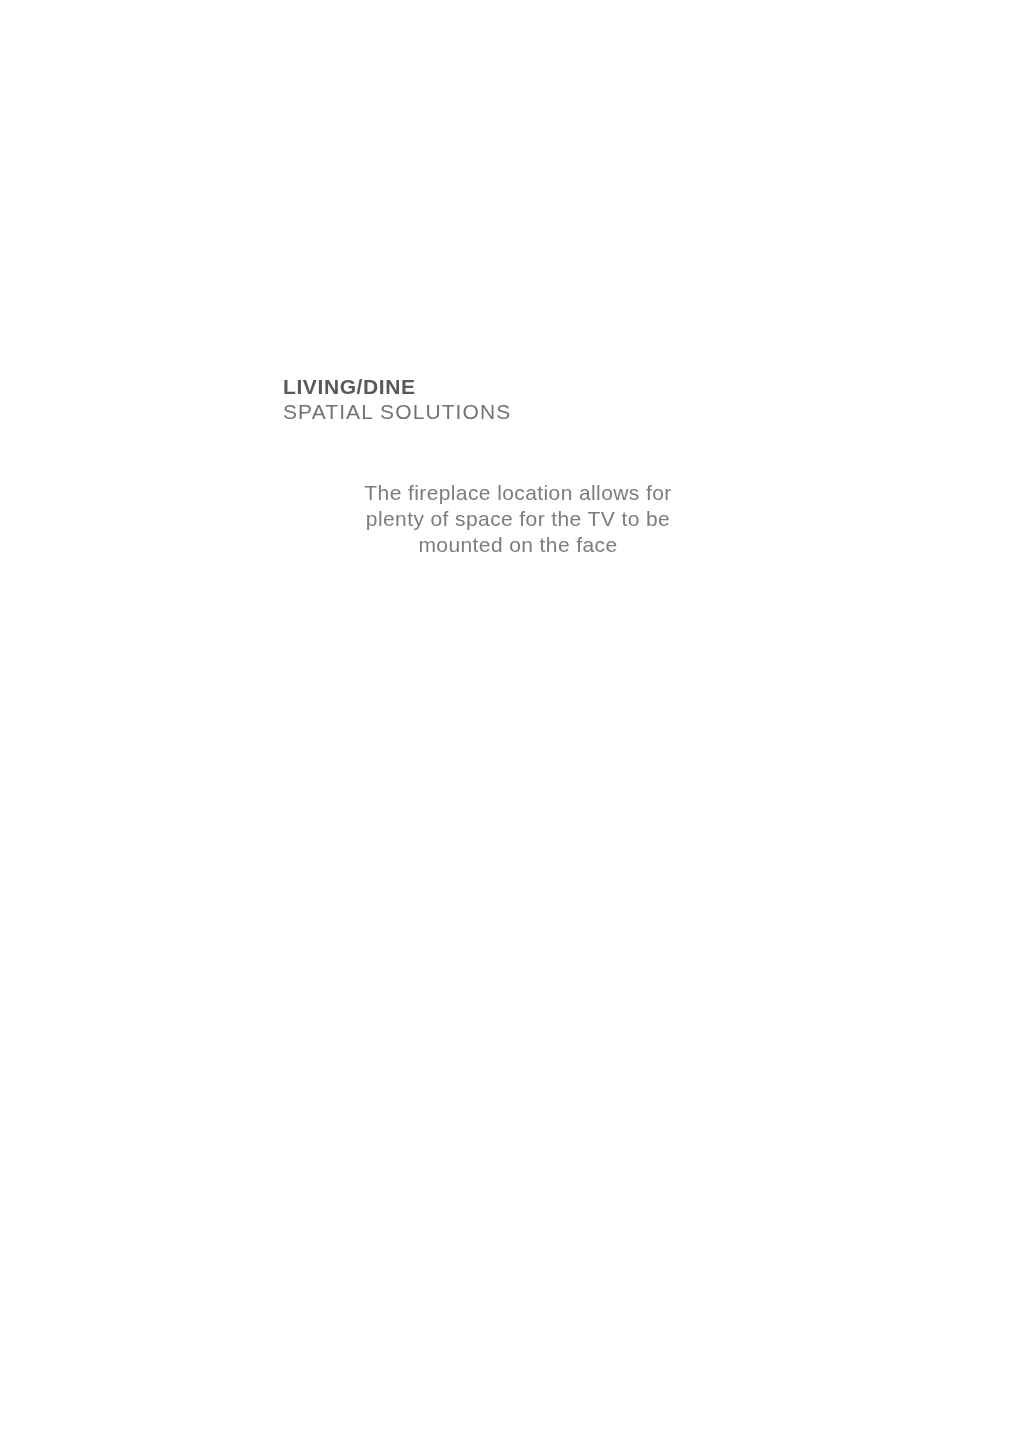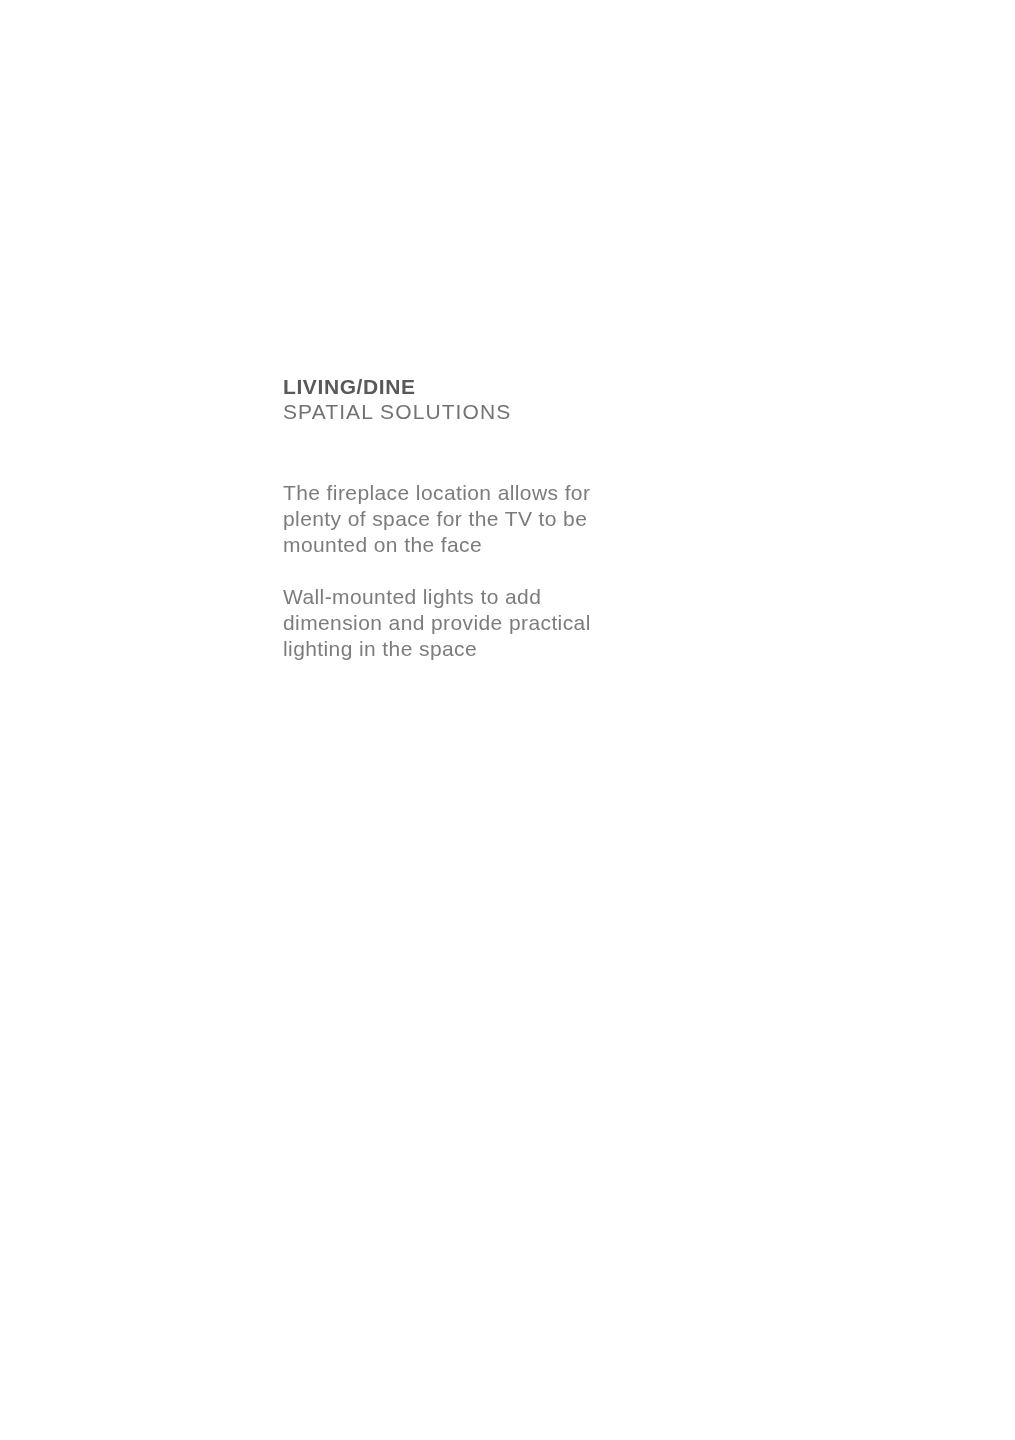--- a/index.html
+++ b/index.html
@@ -40,33 +40,31 @@
     margin-top: 56px;
   }
   .body-paragraph {
     margin: 0 0 26px 0;
     font-size: 21px;
     line-height: 26px;
     font-weight: 400;
     letter-spacing: 0.4px;
     color: #7b7c7e;
     white-space: pre-line;
+    text-align: center;
   }
   .body-paragraph:last-child {
     margin-bottom: 0;
   }
 </style>
 </head>
 <body>
 
 <main class="text-block">
   <h1 class="page-title">LIVING/DINE</h1>
   <h2 class="page-subtitle">SPATIAL SOLUTIONS</h2>
 
   <section class="paragraphs">
     <p class="body-paragraph">The fireplace location allows for
 plenty of space for the TV to be
 mounted on the face</p>
-    <p class="body-paragraph">Wall-mounted lights to add
-dimension and provide practical
-lighting in the space</p>
   </section>
 </main>
 
 </body></html>

